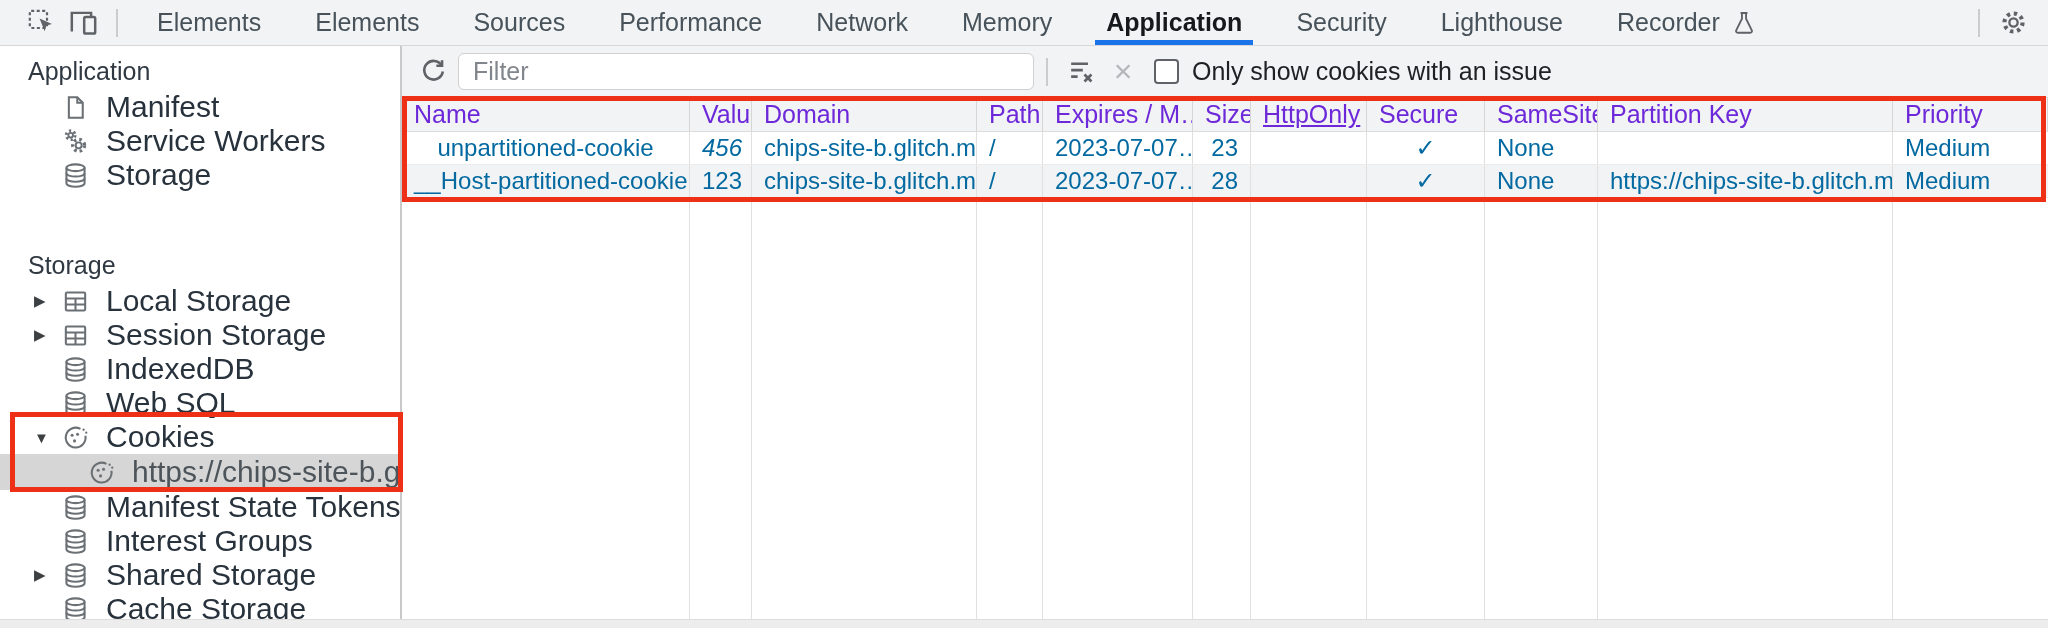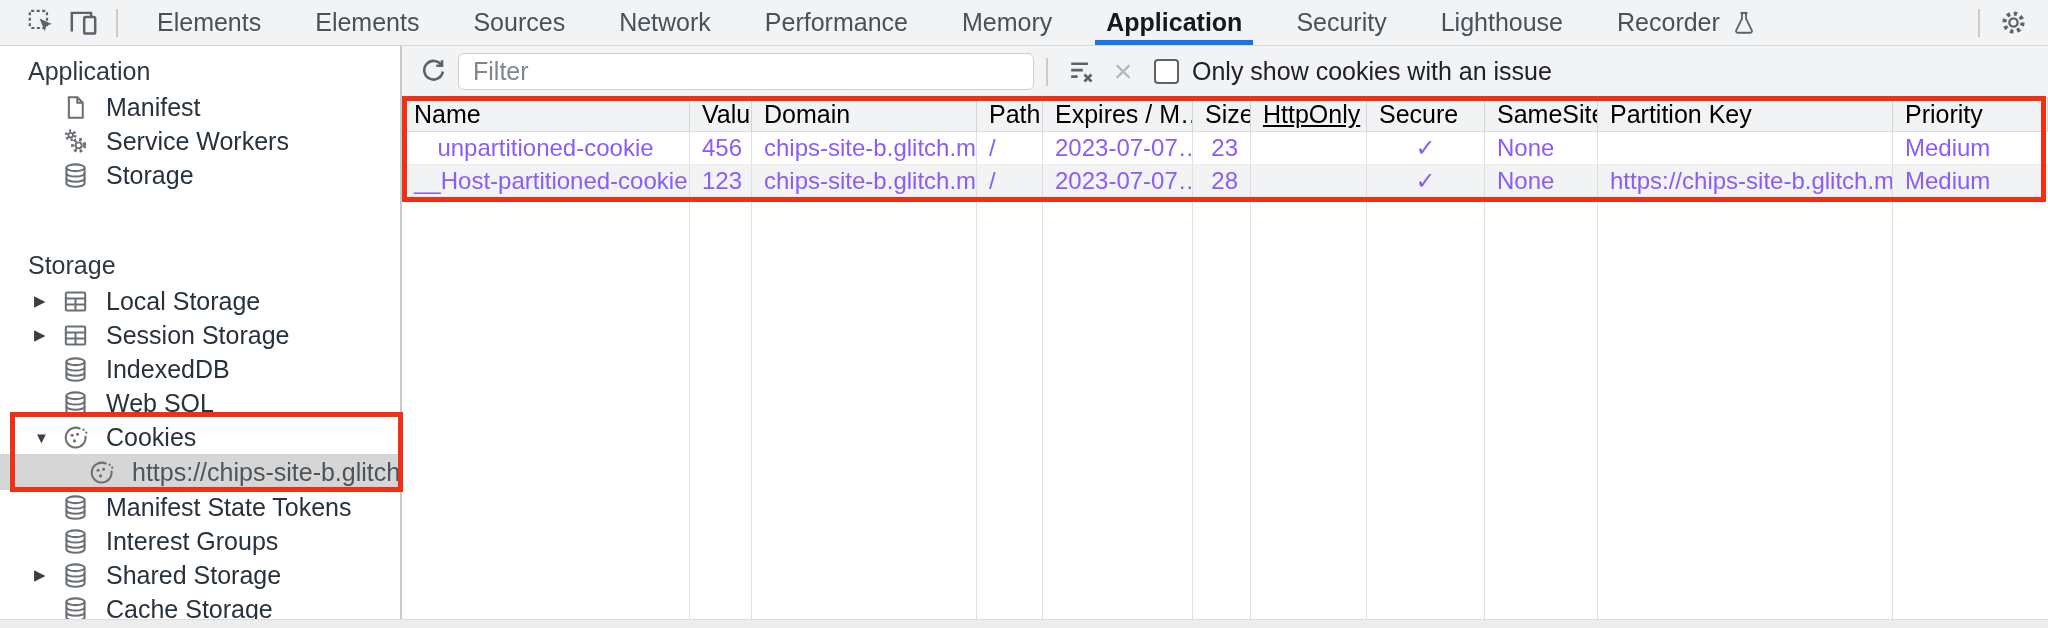--- a/index.html
+++ b/index.html
@@ -38,21 +38,21 @@
   .side-header{height:38px;display:flex;align-items:center;padding-left:28px;font-size:25px;color:#303942;}
   .side-header.gap{margin-top:54px;}
   .side-item{height:34px;display:flex;align-items:center;padding-left:34px;cursor:pointer;white-space:nowrap;}
   .side-item.tall{height:36px;}
   .side-item.selected{background:var(--selbg);}
   .side-item.selected .side-label{color:#4d555b;}
   .side-item.child{padding-left:60px;}
   .expander{width:26px;flex:0 0 26px;font-size:15px;color:#3c4043;text-align:left;}
   .side-icon{width:30px;height:30px;flex:0 0 30px;color:#6b7075;display:flex;align-items:center;justify-content:center;}
   .side-icon svg{width:29px;height:29px;display:block;}
-  .side-label{margin-left:16px;font-size:25px;color:#28323c;}
+  .side-label{margin-left:16px;font-size:30px;color:#28323c;}
 
   
   .main{flex:1;display:flex;flex-direction:column;min-width:0;background:#fff;}
   .filter-bar{height:52px;flex:0 0 52px;background:var(--toolbar-bg);border-bottom:1px solid var(--line);
               display:flex;align-items:center;padding-left:10px;}
   .filter-input{width:576px;height:37px;border:1px solid #d0d0d0;border-radius:6px;background:#fff;
                 font-family:"Liberation Sans",sans-serif;font-size:25px;padding:0 14px;color:#000000;outline:none;margin-left:4px;}
   .filter-input::placeholder{color:#80868b;}
   .x-btn{font-size:32px;color:#b4b7ba;width:42px;height:40px;display:flex;align-items:center;justify-content:center;
          background:none;border:none;}
@@ -60,22 +60,22 @@
   .chk-label{font-size:25px;color:#202124;}
 
   
   .table-wrap{flex:1;display:flex;flex-direction:column;min-height:0;}
   .trow{display:flex;height:33px;flex:0 0 33px;}
   .trow.thead{height:34px;flex:0 0 34px;background:var(--toolbar-bg);border-bottom:1px solid #ddd;}
   .trow.alt{background:var(--toolbar-bg);}
   .trow.body{border-bottom:1px solid #ececec;}
   .trow.filler{flex:1;height:auto;border-bottom:none;}
   .tcell{border-right:1px solid var(--grid);padding:0 12px;font-size:24px;line-height:32px;
-         white-space:nowrap;overflow:hidden;flex-shrink:0;color:#8b5cf6;}
-  .trow.thead .tcell{font-size:25px;line-height:33px;color:#000000;text-align:left;border-right:1px solid #d6d6d6;}
+         white-space:nowrap;overflow:hidden;flex-shrink:0;color:#0369a1;}
+  .trow.thead .tcell{font-size:25px;line-height:33px;color:#6d28d9;text-align:left;border-right:1px solid #d6d6d6;}
   .tcell:last-child{border-right:none;flex:1;}
 
   
   .red-box{position:absolute;border:5px solid var(--red);pointer-events:none;z-index:6;}
   #rb-table{left:402px;top:96px;width:1644px;height:106px;}
   #rb-cookies{left:10px;top:412px;width:393px;height:80px;}
   .bottom-strip{position:absolute;left:0;bottom:0;width:100%;height:9px;background:#ededee;border-top:1px solid #dcdcdc;z-index:5;}
 </style>
 </head>
 <body>
@@ -102,24 +102,24 @@
         <div class="tab">
           <span>Elements</span>
         </div>
         <div class="tab">
           <span>Elements</span>
         </div>
         <div class="tab">
           <span>Sources</span>
         </div>
         <div class="tab">
+          <span>Performance</span>
+        </div>
+        <div class="tab">
           <span>Network</span>
-        </div>
-        <div class="tab">
-          <span>Performance</span>
         </div>
         <div class="tab">
           <span>Memory</span>
         </div>
         <div class="tab selected">
           <span>Application</span>
         </div>
         <div class="tab">
           <span>Security</span>
         </div>
@@ -336,21 +336,21 @@
             <div class="tcell" style="width: 150px;">Expires / M…</div>
             <div class="tcell" style="width: 58px;">Size</div>
             <div class="tcell" style="width: 116px; text-decoration: underline;">HttpOnly</div>
             <div class="tcell" style="width: 118px;">Secure</div>
             <div class="tcell" style="width: 113px;">SameSite</div>
             <div class="tcell" style="width: 295px;">Partition Key</div>
             <div class="tcell" style="width: 157px;">Priority</div>
           </div>
           <div class="trow body">
             <div class="tcell" style="width: 288px; text-align: center;">unpartitioned-cookie</div>
-            <div class="tcell" style="width: 62px; text-align: center;">456</div>
+            <div class="tcell" style="width: 62px; text-align: center; font-style: italic;">456</div>
             <div class="tcell" style="width: 225px; text-align: left;">chips-site-b.glitch.me</div>
             <div class="tcell" style="width: 66px; text-align: left;">/</div>
             <div class="tcell" style="width: 150px; text-align: left;">2023-07-07…</div>
             <div class="tcell" style="width: 58px; text-align: right;">23</div>
             <div class="tcell" style="width: 116px; text-align: center;"></div>
             <div class="tcell" style="width: 118px; text-align: center;">✓</div>
             <div class="tcell" style="width: 113px; text-align: left;">None</div>
             <div class="tcell" style="width: 295px; text-align: left;"></div>
             <div class="tcell" style="width: 157px; text-align: left;">Medium</div>
           </div>

